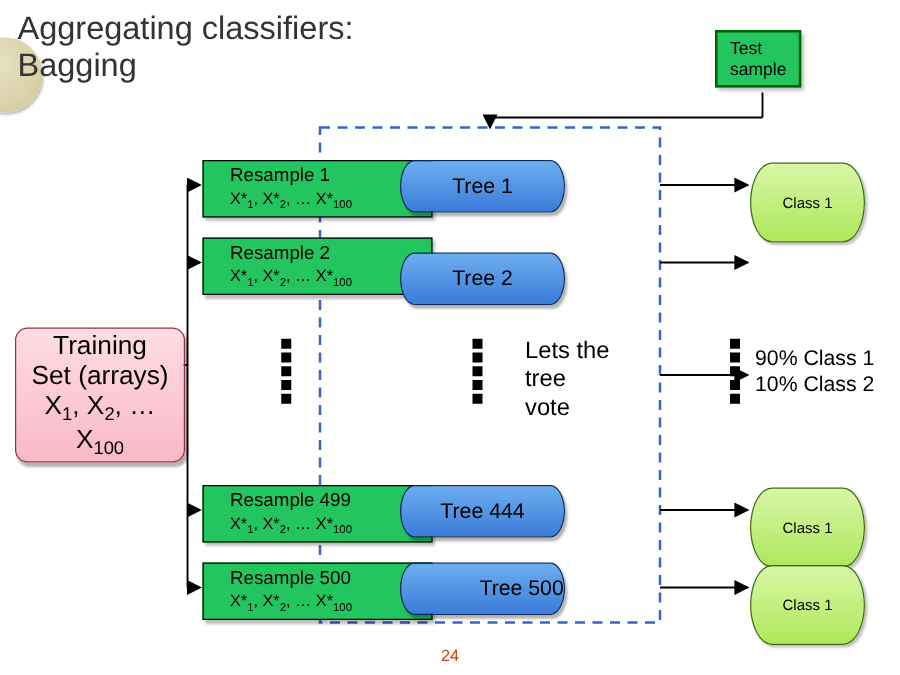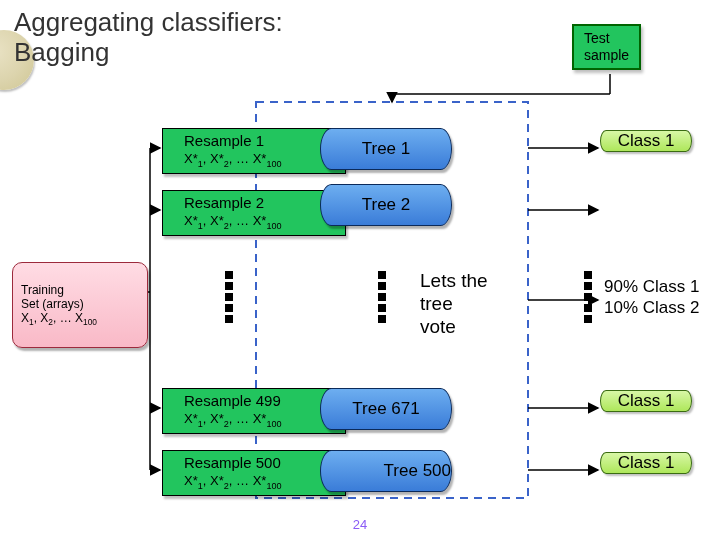--- a/index.html
+++ b/index.html
@@ -8,27 +8,27 @@
   .title{font-size:26px;line-height:1.15;color:#333;left:14px;top:8px}
   .circle-accent{position:absolute;left:-26px;top:30px;width:60px;height:60px;border-radius:50%;
     background:radial-gradient(circle at 35% 35%,#e9e2c4 0%,#dcd4ad 55%,#cfc693 100%);
     box-shadow:1px 2px 2px rgba(0,0,0,0.25)}
   .box{border:1.5px solid #000;background:#22c55e;text-align:left;font-size:14px;line-height:1.2}
   .test-sample{border-color:#006400;border-width:2px;box-shadow:2px 3px 3px rgba(0,0,0,0.25);padding:4px 10px}
   .resample{box-shadow:2px 3px 2px rgba(0,0,0,0.25);padding:3px 21px;width:140px}
   .resample .t{font-size:15px}
   .resample .s{font-size:13px}
   .tree{background:linear-gradient(to bottom,#6daef0 0%,#3a7cd8 100%);border:1.5px solid #0b2a5a;border-radius:22px/40px;color:#000;font-size:17px;padding:10px 0;width:130px;box-shadow:2px 3px 2px rgba(0,0,0,0.3)}
-  .classbox{background:linear-gradient(to bottom,#d8f7a6 0%,#aee75b 100%);border:1.5px solid #3a6b12;border-radius:22px/40px;padding:0 0;width:90px;box-shadow:2px 2px 2px rgba(0,0,0,0.25);font-size:17px}
-  .training{background:linear-gradient(to bottom,#ffdce4 0%,#f9b9c7 100%);border:1.5px solid #9c2a3c;border-radius:10px;padding:20px 8px;font-size:12px;box-shadow:2px 3px 2px rgba(0,0,0,0.3)}
+  .classbox{background:linear-gradient(to bottom,#d8f7a6 0%,#aee75b 100%);border:1.5px solid #3a6b12;border-radius:22px/40px;padding:24px 0;width:90px;box-shadow:2px 2px 2px rgba(0,0,0,0.25);font-size:12px}
+  .training{background:linear-gradient(to bottom,#ffdce4 0%,#f9b9c7 100%);border:1.5px solid #9c2a3c;border-radius:10px;padding:2px 8px;font-size:21px;text-align:center;box-shadow:2px 3px 2px rgba(0,0,0,0.3)}
   .vote{font-size:19px;text-align:left;line-height:1.2}
   .result{font-size:17px;line-height:1.25;text-align:right}
   .dots{font-size:14px;letter-spacing:0;line-height:9px;font-family:Arial,sans-serif;font-weight:bold}
   .dots div{width:8px;height:8px;background:#000;margin:3px 0}
-  .slide-num{left:0;right:0;bottom:8px;text-align:center;font-size:13px;color:#8b5cf6;font-family:Arial,sans-serif}
+  .slide-num{left:0;right:0;bottom:8px;text-align:center;font-size:13px;color:#c2410c;font-family:Arial,sans-serif}
   svg.arrows{position:absolute;inset:0;pointer-events:none}
   sub{font-size:0.7em}
 </style>
 </head>
 <body>
 <div id="stage">
 
 <div class="circle-accent"></div>
 
 <div class="abs title">
@@ -94,21 +94,21 @@
 <div class="abs classbox" style="left:600px;top:130px;text-align:center">
   <span>Class 1</span>
 </div>
 
 <div class="abs box resample" style="left:162px;top:190px">
   <span class="t">Resample 2</span><br>
   <span class="s">
     <span>X*</span><sub>1</sub><span>, X*</span><sub>2</sub><span>, … X*</span><sub>100</sub>
   </span>
 </div>
-<div class="abs tree" style="left:320px;top:184px;text-align:center">
+<div class="abs tree" style="left:320px;top:202px;text-align:center">
   <span>Tree 2</span>
 </div>
 
 <div class="abs dots" style="left:225px;top:268px">
   <div></div>
       <div></div>
       <div></div>
       <div></div>
       <div></div>
 </div>
@@ -136,21 +136,21 @@
   <span>10% Class 2</span>
 </div>
 
 <div class="abs box resample" style="left:162px;top:388px">
   <span class="t">Resample 499</span><br>
   <span class="s">
     <span>X*</span><sub>1</sub><span>, X*</span><sub>2</sub><span>, … X*</span><sub>100</sub>
   </span>
 </div>
 <div class="abs tree" style="left:320px;top:388px;text-align:center">
-  <span>Tree 671</span>
+  <span>Tree 444</span>
 </div>
 <div class="abs classbox" style="left:600px;top:390px;text-align:center">
   <span>Class 1</span>
 </div>
 
 <div class="abs box resample" style="left:162px;top:450px">
   <span class="t">Resample 500</span><br>
   <span class="s">
     <span>X*</span><sub>1</sub><span>, X*</span><sub>2</sub><span>, … X*</span><sub>100</sub>
   </span>

